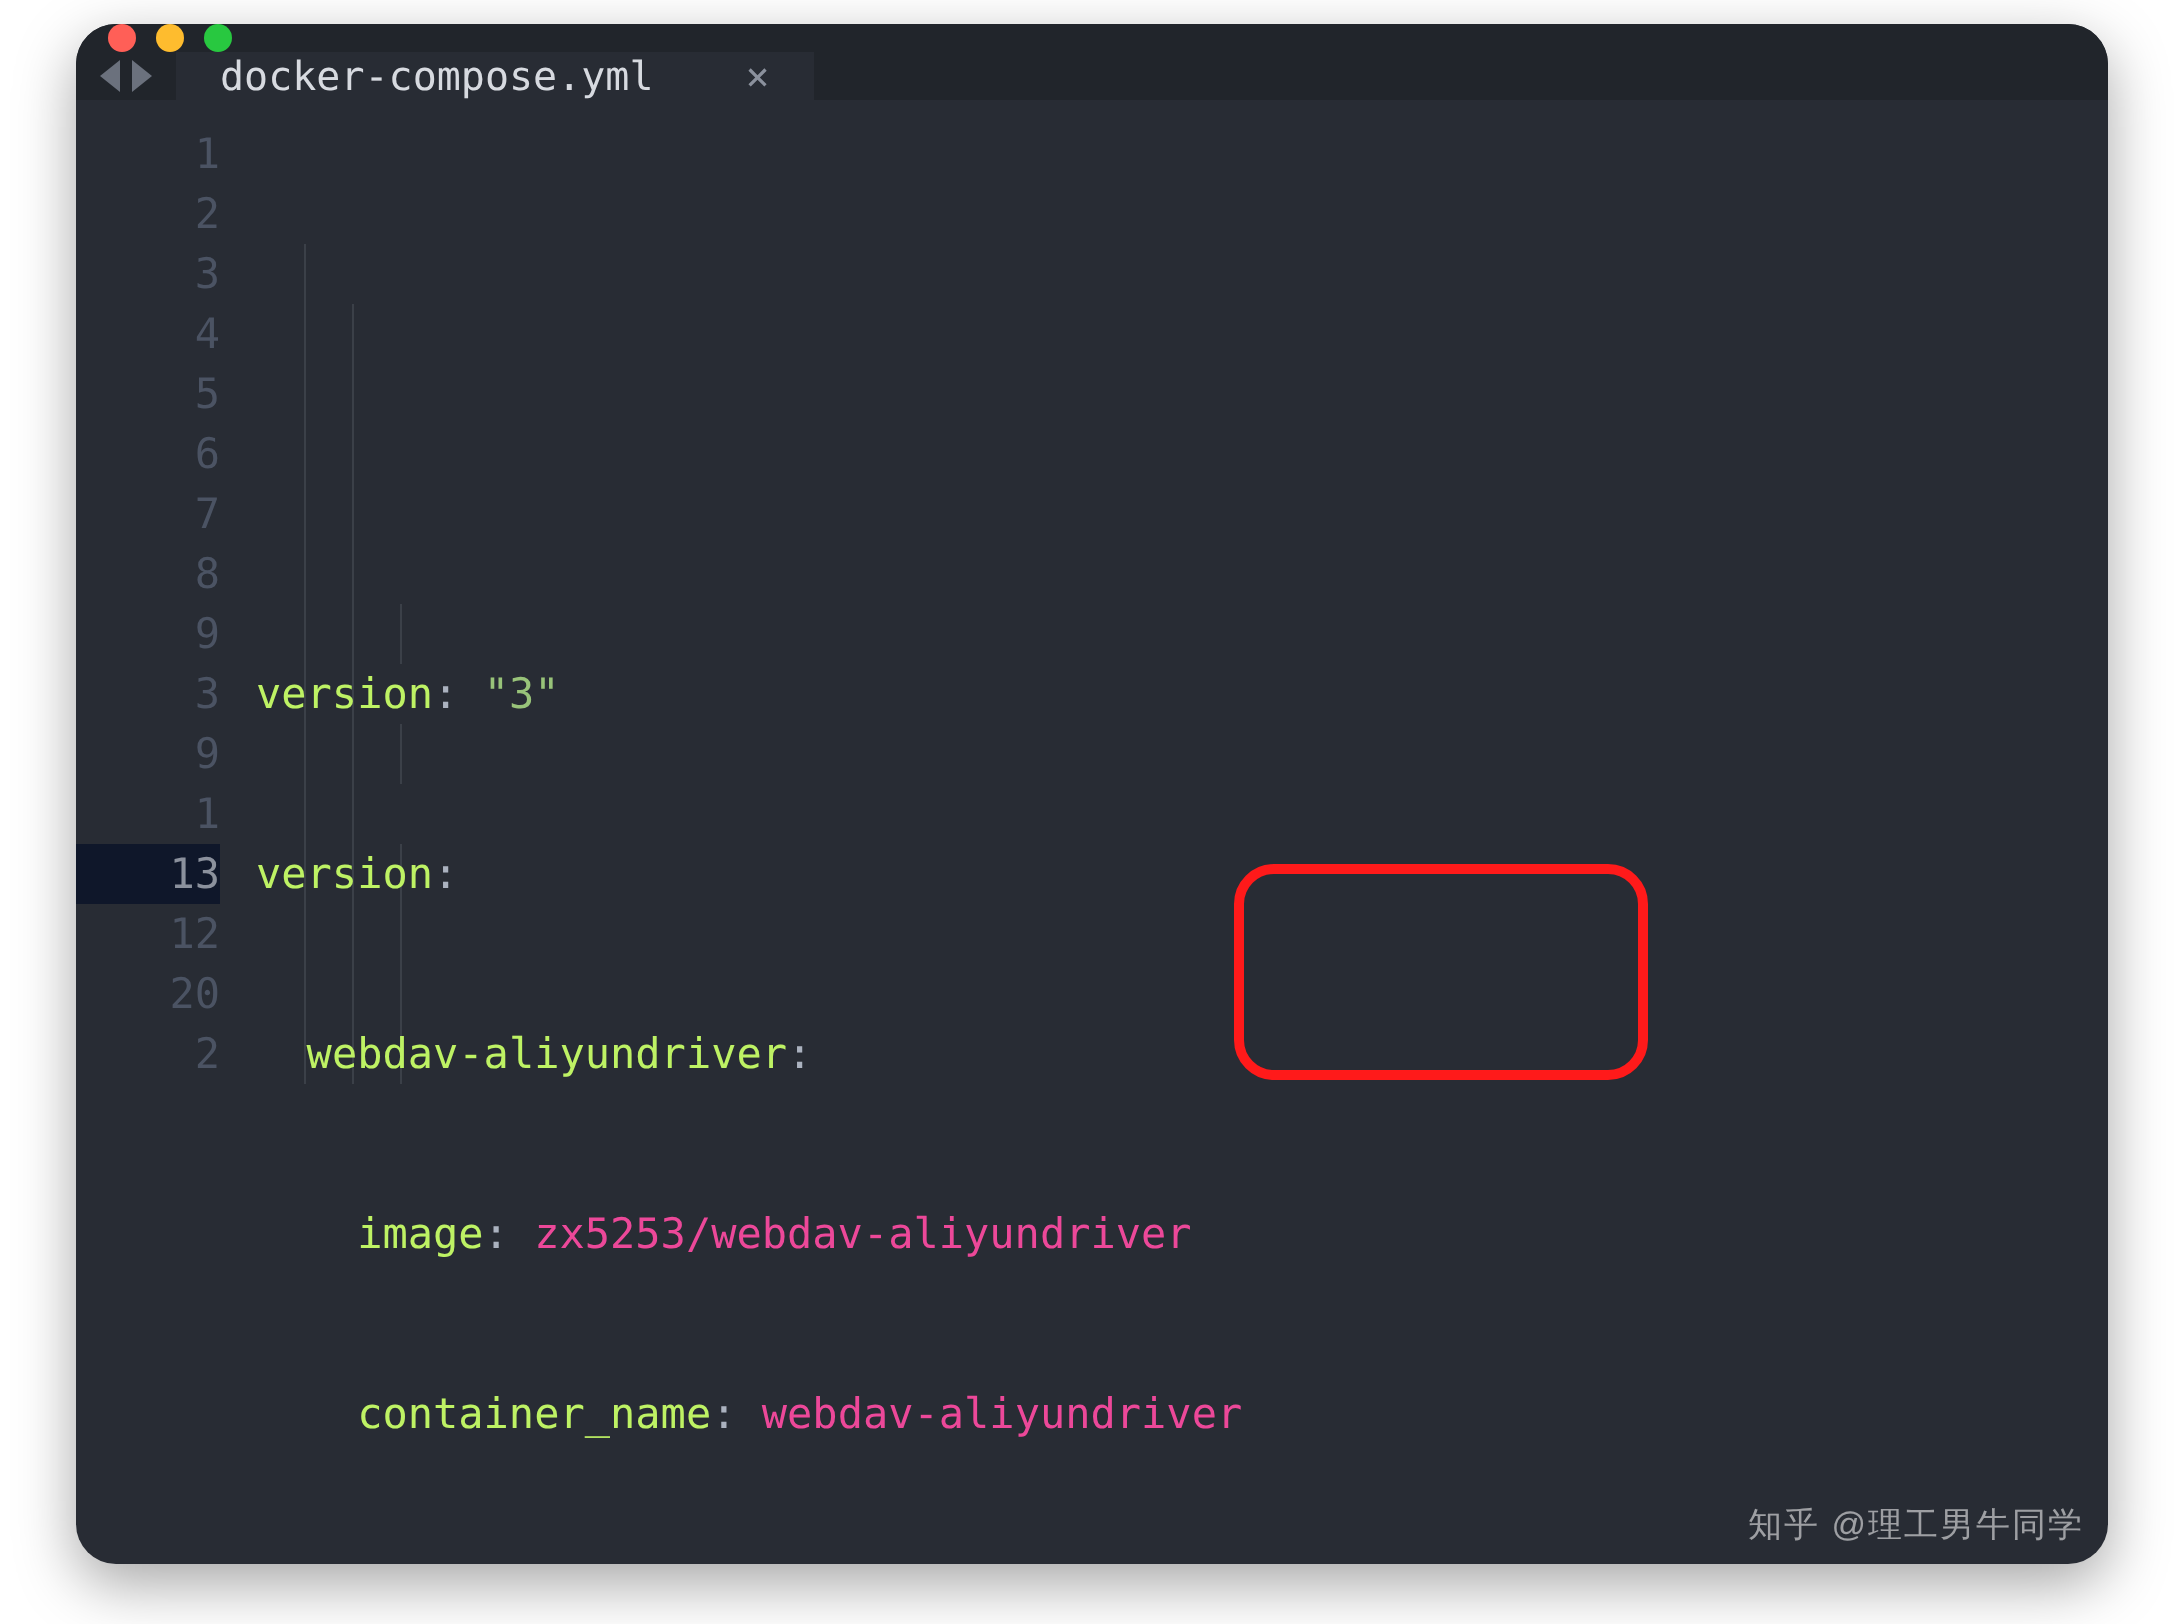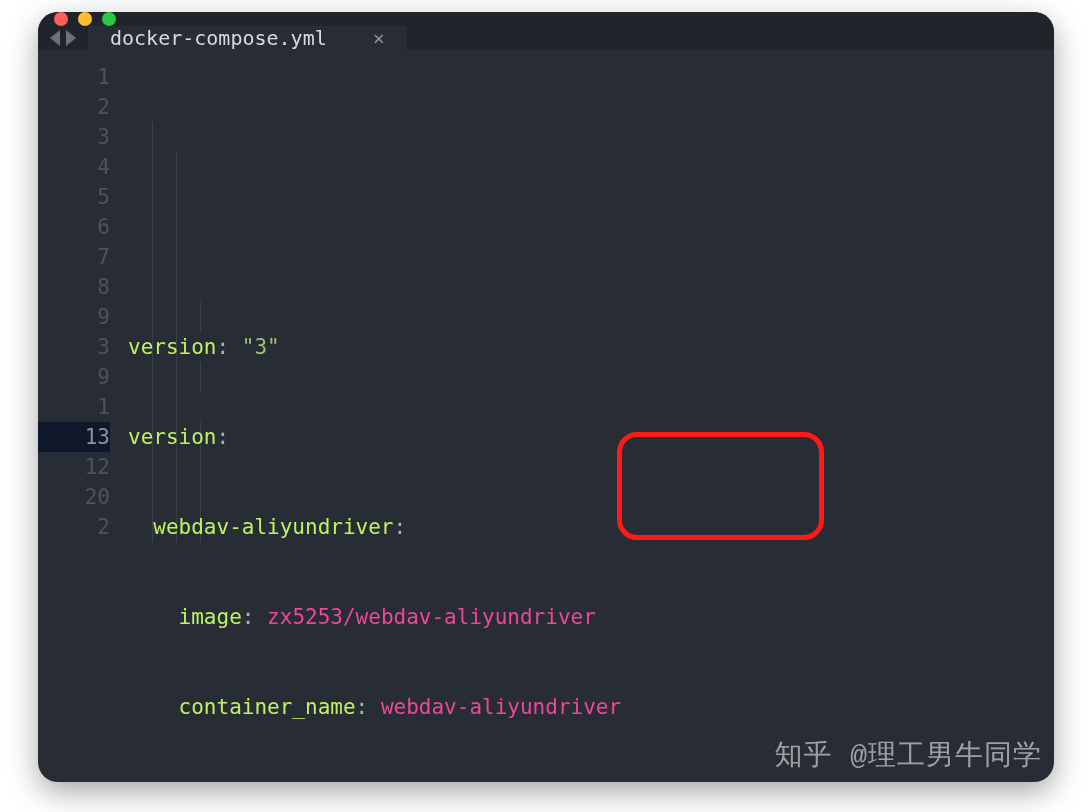--- a/index.html
+++ b/index.html
@@ -122,22 +122,22 @@
     border: 5px solid #ff1a1a;
     border-radius: 20px;
     z-index: 3;
     pointer-events: none;
   }
   .watermark {
     position: absolute;
     right: 12px;
     bottom: 8px;
     color: rgba(255,255,255,0.55);
-    font-family: Liberation Mono, monospace;
-    font-size: 28px;
+    font-family: Liberation Sans, sans-serif;
+    font-size: 17px;
     letter-spacing: 1px;
     z-index: 5;
   }
 </style>
 </head>
 <body>
 
 <div class="window">
 
   <div class="titlebar">

